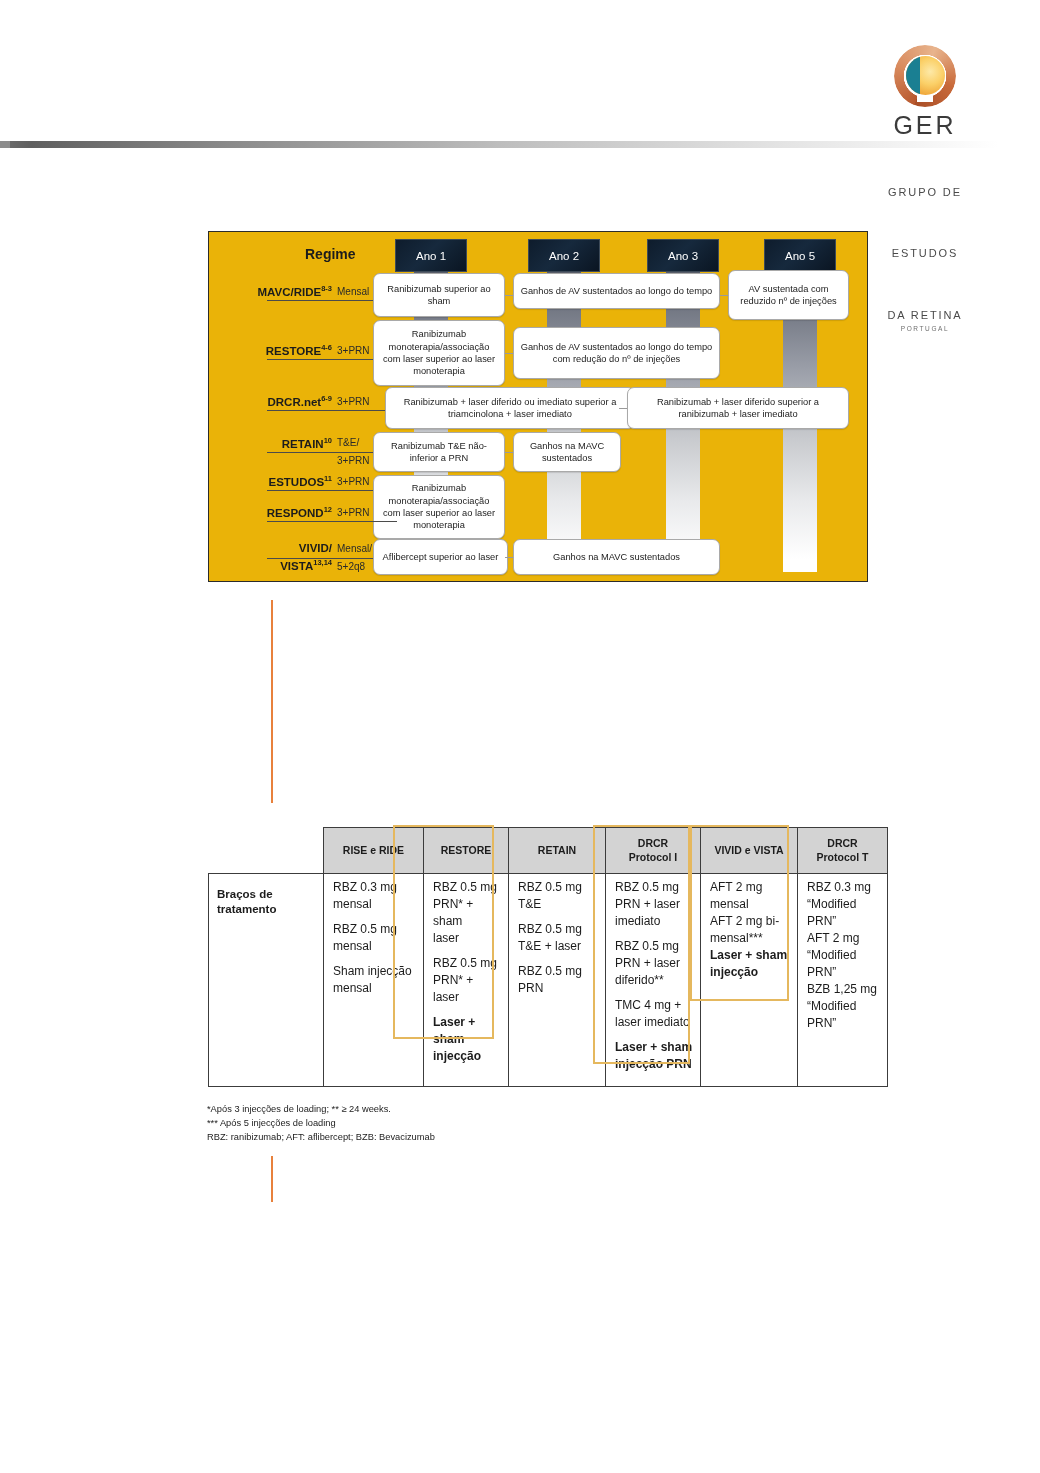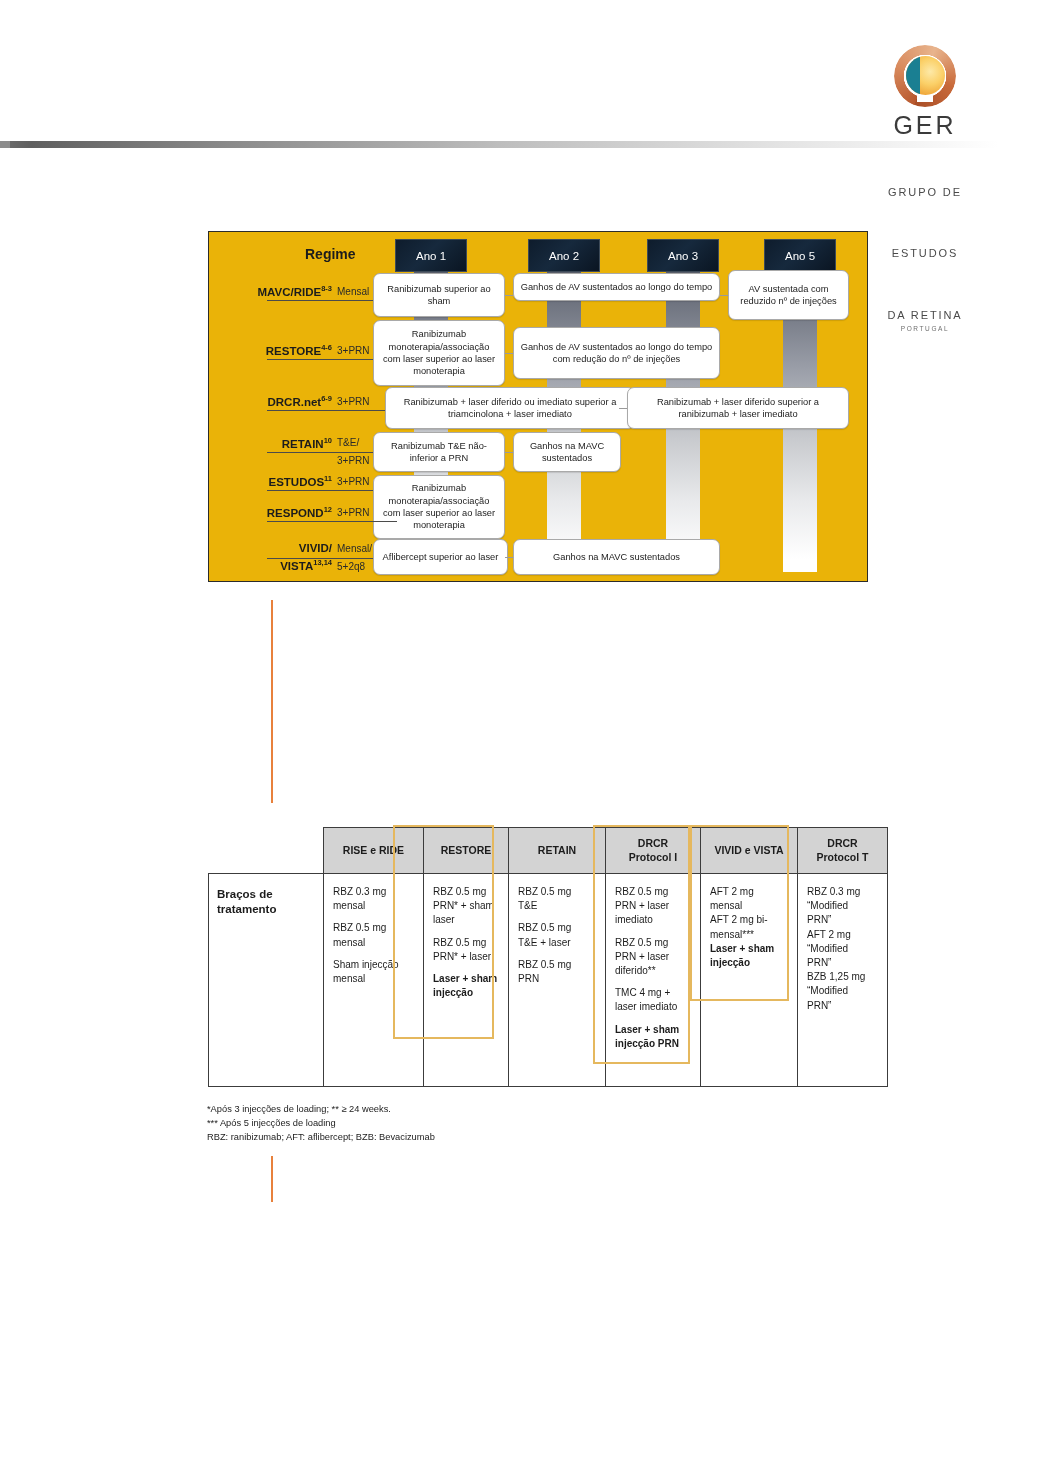--- a/index.html
+++ b/index.html
@@ -235,23 +235,23 @@
     border-left: none;
   }
   #tbl td.rowhead {
     font-size: 11.5px;
     font-weight: bold;
     padding: 13px 8px 0 8px;
     line-height: 1.28;
     color: #1c1c1c;
   }
   #tbl td.armcell {
-    font-size: 10px;
+    font-size: 12px;
     line-height: 1.42;
-    padding: 11px 7px 0 9px;
+    padding: 5px 7px 0 9px;
     color: #1c1c1c;
   }
   #tbl td.armcell .grp { margin-bottom: 8px; }
   #tbl td.armcell .grp.tight { margin-bottom: 0; }
   #tbl td.armcell .bold { font-weight: bold; }
   .hl-overlay {
     position: absolute;
     border: 2px solid #e5b85e;
     box-sizing: border-box;
     pointer-events: none;
@@ -310,21 +310,21 @@
   <div class="ano-head" style="left:186px">Ano 1</div>
   <div class="ano-head" style="left:319px">Ano 2</div>
   <div class="ano-head" style="left:438px">Ano 3</div>
   <div class="ano-head" style="left:555px">Ano 5</div>
 
   <div class="study-name" style="left:10px; top:53px; width:113px;"><span>MAVC/RIDE</span><span class="sup">8-3</span></div>
   <div class="row-underline" style="left:58px; top:68px; width:130px;"></div>
   <div class="study-regimen" style="left:128px; top:54px;">Mensal</div>
   <div class="flowbox" style="left:164px; top:41px; width:132px; height:44px;">Ranibizumab superior ao sham</div>
   <div class="connector" style="left:296px; top:63px;"></div>
-  <div class="flowbox" style="left:304px; top:41px; width:207px; height:28px;">Ganhos de AV sustentados ao longo do tempo</div>
+  <div class="flowbox" style="left:304px; top:41px; width:207px; height:36px;">Ganhos de AV sustentados ao longo do tempo</div>
   <div class="connector" style="left:511px; top:63px;"></div>
   <div class="flowbox" style="left:519px; top:38px; width:121px; height:50px;">AV sustentada com reduzido nº de injeções</div>
 
   <div class="study-name" style="left:10px; top:112px; width:113px;"><span>RESTORE</span><span class="sup">4-6</span></div>
   <div class="row-underline" style="left:58px; top:127px; width:130px;"></div>
   <div class="study-regimen" style="left:128px; top:113px;">3+PRN</div>
   <div class="flowbox" style="left:164px; top:88px; width:132px; height:66px;">Ranibizumab monoterapia/associação com laser superior ao laser monoterapia</div>
   <div class="connector" style="left:296px; top:121px;"></div>
   <div class="flowbox" style="left:304px; top:95px; width:207px; height:52px;">Ganhos de AV sustentados ao longo do tempo com redução do nº de injeções</div>
 

